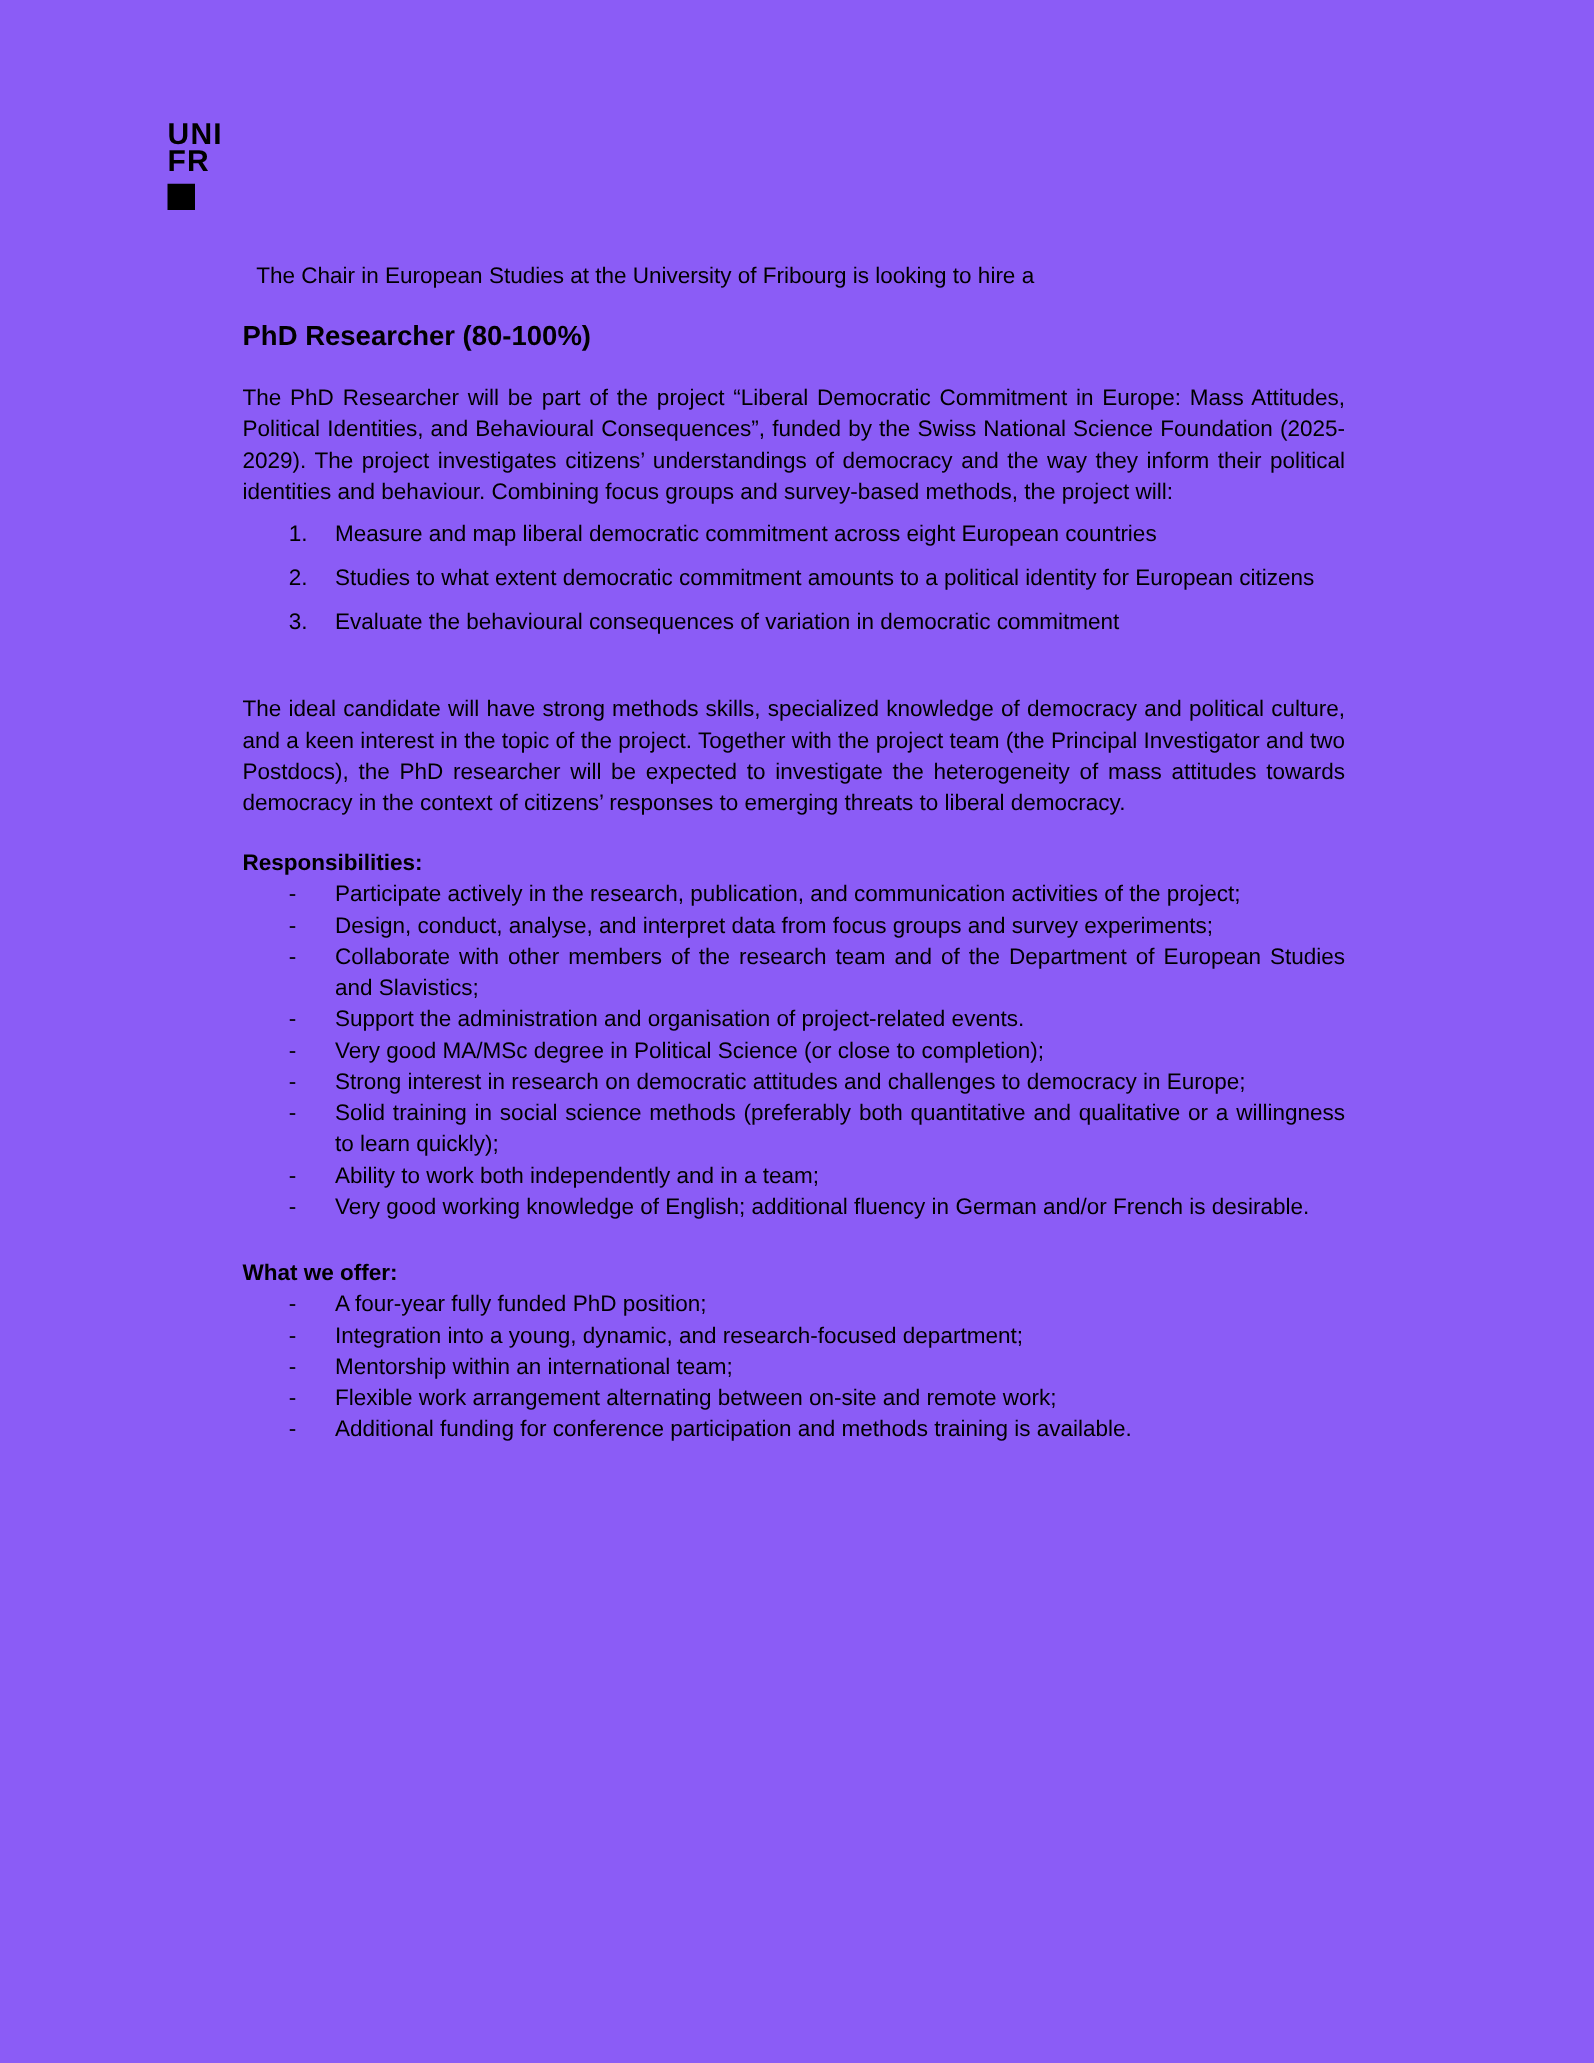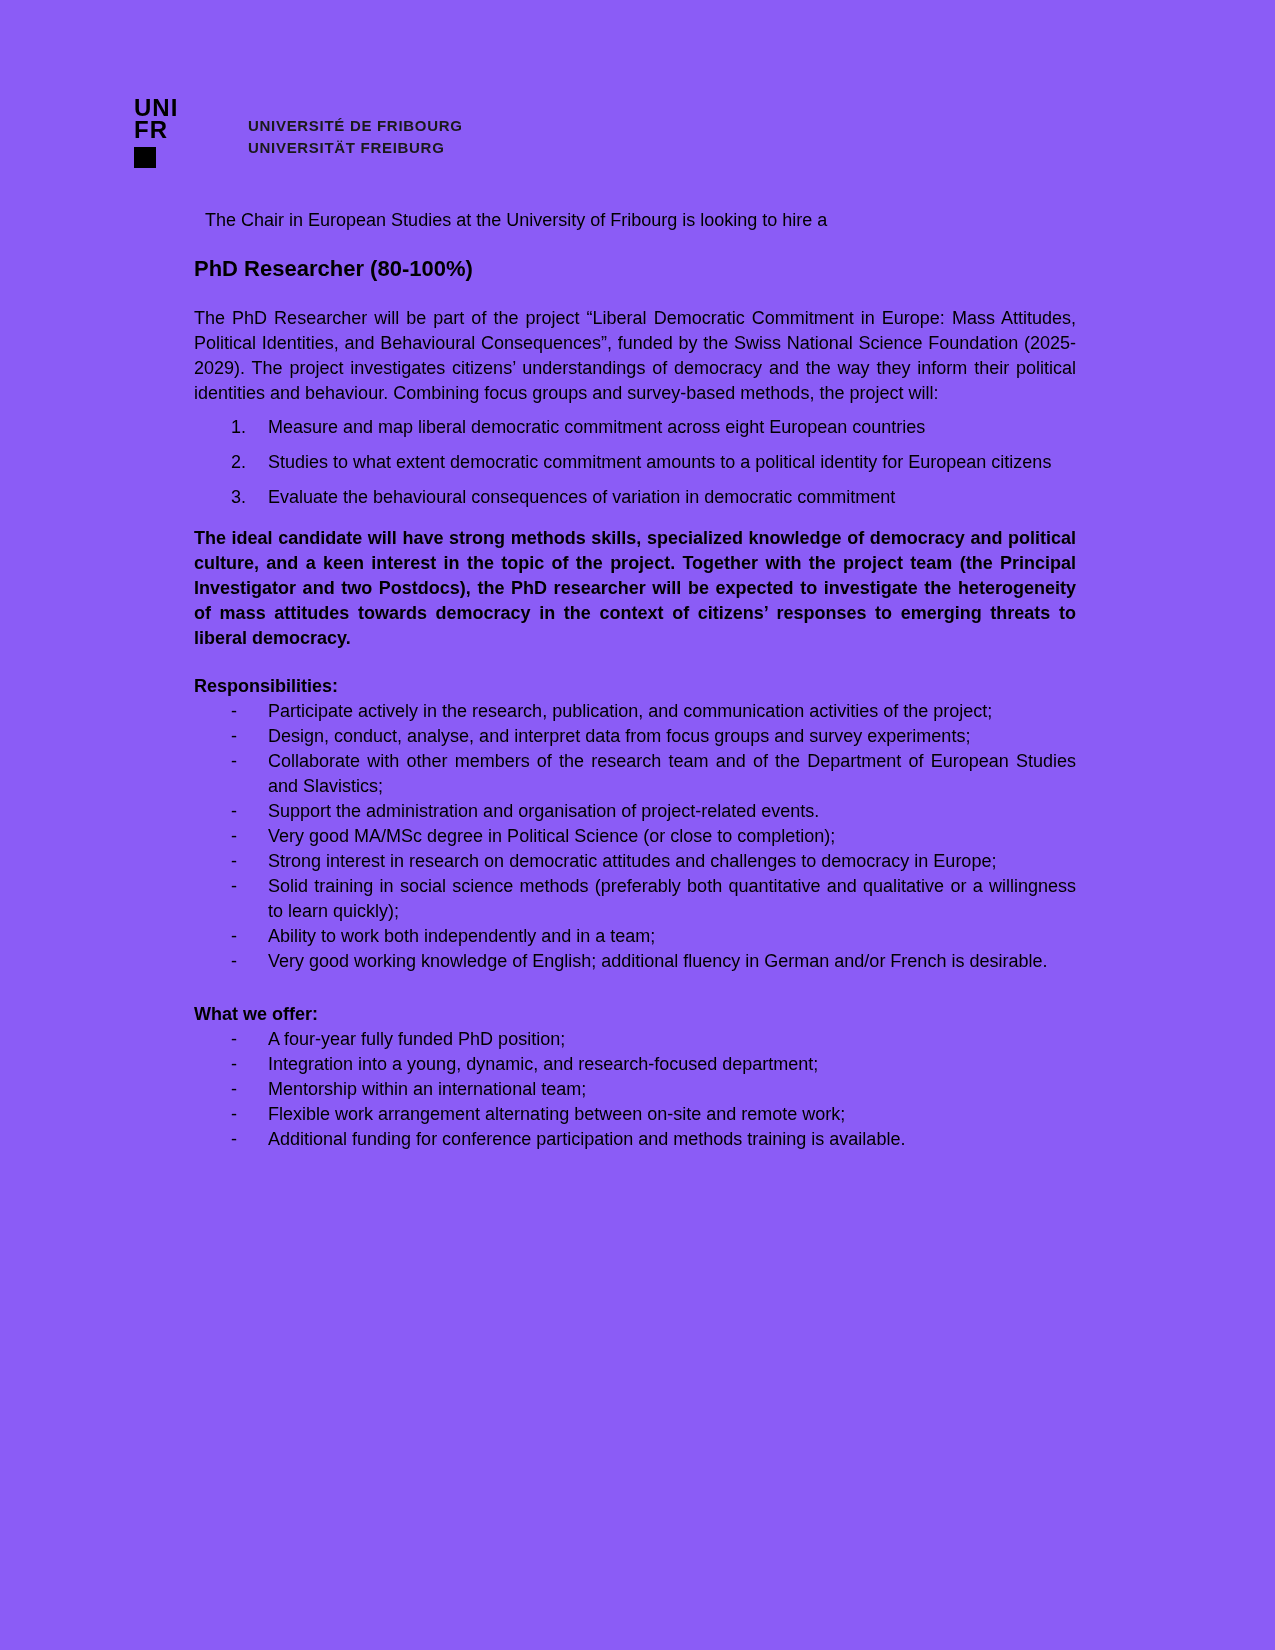--- a/index.html
+++ b/index.html
@@ -64,21 +64,21 @@
     font-weight: bold;
     font-size: 22px;
     line-height: 25px;
     margin: 23px 0 0 0;
   }
   .doc-title.second { margin-top: 13px; }
   .para {
     text-align: justify;
     margin: 25px 0 0 0;
   }
-  .para.p2 { margin-top: 16px; font-weight: bold; }
+  .para.p2 { margin-top: 45px; }
 
   ol.objectives, ul.dashlist {
     list-style: none;
     margin: 0;
     padding: 0;
   }
   ol.objectives { margin-top: 9px; }
   li.li-row { display: flex; }
   ol.objectives li.li-row + li.li-row { margin-top: 10px; }
   .li-marker {
@@ -108,24 +108,20 @@
 <body>
 
 <div class="page">
 
   <div class="header">
     <div class="logo-block">
       <div>UNI</div>
       <div>FR</div>
       <div class="logo-square"></div>
     </div>
-    <div class="univ-name">
-      <div>UNIVERSITÉ DE FRIBOURG</div>
-      <div>UNIVERSITÄT FREIBURG</div>
-    </div>
   </div>
 
   <div class="content">
 
     <div class="intro">The Chair in European Studies at the University of Fribourg is looking to hire a</div>
 
     <div class="doc-title">PhD Researcher (80-100%)</div>
 
     <div class="para">The PhD Researcher will be part of the project “Liberal Democratic Commitment in Europe: Mass Attitudes, Political Identities, and Behavioural Consequences”, funded by the Swiss National Science Foundation (2025-2029). The project investigates citizens’ understandings of democracy and the way they inform their political identities and behaviour. Combining focus groups and survey-based methods, the project will:</div>
 

